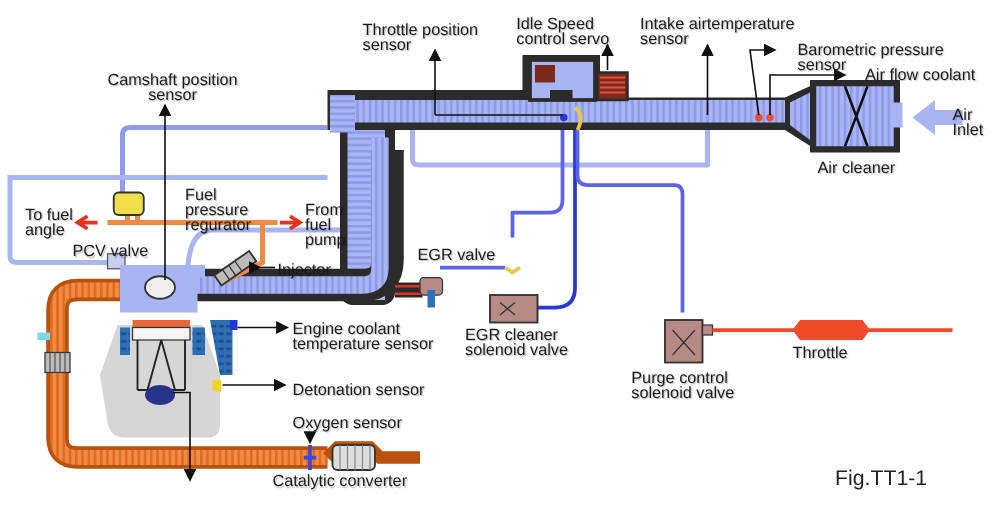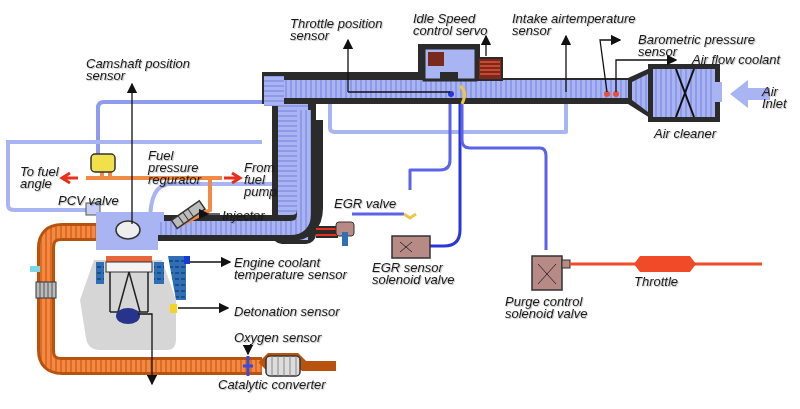--- a/index.html
+++ b/index.html
@@ -1,17 +1,17 @@
 <!DOCTYPE html>
 <html><head>
 <meta charset="utf-8">
 <style>
   html,body{margin:0;padding:0;background:#ffffff;}
   body{width:800px;height:409px;overflow:hidden;position:relative;font-family:"Liberation Sans",sans-serif;}
-  #stage{position:absolute;left:0;top:0;width:800px;height:297px;font-style:italic;}
+  #stage{position:absolute;left:0;top:0;width:800px;height:297px;}
   .lbl{position:absolute;font-family:"Liberation Sans",sans-serif;font-size:13px;line-height:12px;color:#1a1a1a;text-shadow:1px 1px 1px rgba(0,0,0,0.25);white-space:pre;}
   .fig{font-size:17px;line-height:18px;text-shadow:none;color:#222;}
 </style>
 </head>
 <body>
 
 <div id="stage">
 <svg width="800" height="409" viewBox="0 0 800 409">
   <defs>
     <pattern id="airStripe" width="5" height="10" patternUnits="userSpaceOnUse">
@@ -173,36 +173,37 @@
 <div class="lbl" style="left:413px;top:13px;">Idle Speed
 control servo</div>
 <div class="lbl" style="left:512px;top:13px;">Intake airtemperature
 sensor</div>
 <div class="lbl" style="left:638px;top:34px;">Barometric pressure
 sensor</div>
 <div class="lbl" style="left:692px;top:54px;">Air flow coolant</div>
 <div class="lbl" style="left:762px;top:86px;">Air
 Inlet</div>
 <div class="lbl" style="left:654px;top:128px;">Air cleaner</div>
-<div class="lbl" style="left:86px;top:58px;">Camshaft position
+<div class="lbl" style="left:86px;top:58px;text-align:center;">Camshaft position
 sensor</div>
 <div class="lbl" style="left:148px;top:150px;">Fuel
 pressure
 regurator</div>
 <div class="lbl" style="left:20px;top:166px;">To fuel
 angle</div>
 <div class="lbl" style="left:244px;top:162px;">From
 fuel
 pump</div>
 <div class="lbl" style="left:58px;top:195px;">PCV valve</div>
 <div class="lbl" style="left:222px;top:210px;">Injector</div>
 <div class="lbl" style="left:334px;top:198px;">EGR valve</div>
-<div class="lbl" style="left:372px;top:262px;">EGR sensor
+<div class="lbl" style="left:372px;top:262px;">EGR cleaner
 solenoid valve</div>
 <div class="lbl" style="left:505px;top:296px;">Purge control
 solenoid valve</div>
 <div class="lbl" style="left:634px;top:276px;">Throttle</div>
 <div class="lbl" style="left:234px;top:257px;">Engine coolant
 temperature sensor</div>
 <div class="lbl" style="left:234px;top:306px;">Detonation sensor</div>
 <div class="lbl" style="left:234px;top:332px;">Oxygen sensor</div>
 <div class="lbl" style="left:218px;top:379px;">Catalytic converter</div>
+<div class="lbl fig" style="left:668px;top:374px;">Fig.TT1-1</div>
 </div>
 
 </body></html>

